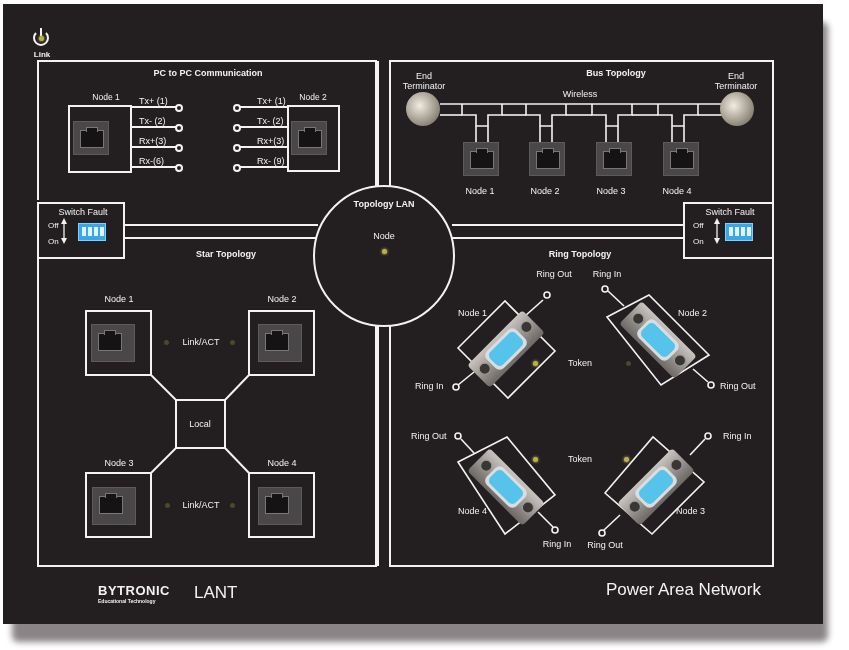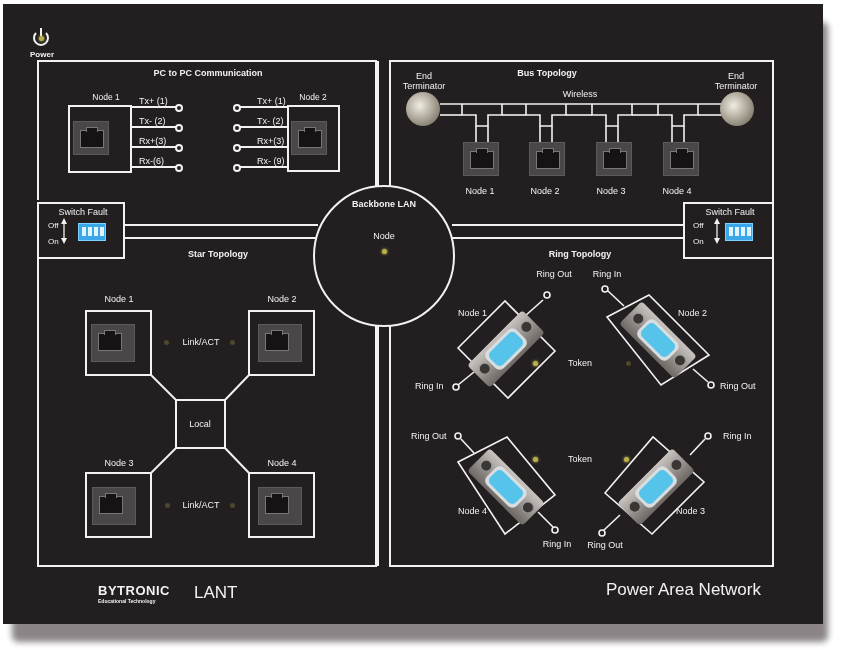--- a/index.html
+++ b/index.html
@@ -134,54 +134,54 @@
   </g>
   <g fill="#f2f2f2" stroke="none">
     <polygon points="61,224 64,218 67,224"></polygon>
     <polygon points="61,238 64,244 67,238"></polygon>
     <polygon points="714,224 717,218 720,224"></polygon>
     <polygon points="714,238 717,244 720,238"></polygon>
   </g>
 </svg>
 
 <div class="led on" style="left:39px;top:36px;"></div>
-<div class="t b c" style="left:42px;top:51px;font-size:8px;">Power</div>
+<div class="t b c" style="left:42px;top:51px;font-size:8px;">Link</div>
 
 <div class="t b c" style="left:208px;top:69px;">PC to PC Communication</div>
 <div class="t c" style="left:106px;top:93px;font-size:8.5px;">Node 1</div>
 <div class="t c" style="left:313px;top:93px;font-size:8.5px;">Node 2</div>
 <div class="jack" style="left:73px;top:121px;"></div>
 <div class="jack" style="left:291px;top:121px;"></div>
 <div class="t" style="left:139px;top:97px;">Tx+ (1)</div>
 <div class="t" style="left:139px;top:117px;">Tx- (2)</div>
 <div class="t" style="left:139px;top:137px;">Rx+(3)</div>
 <div class="t" style="left:139px;top:157px;">Rx-(6)</div>
 <div class="t" style="left:257px;top:97px;">Tx+ (1)</div>
 <div class="t" style="left:257px;top:117px;">Tx-  (2)</div>
 <div class="t" style="left:257px;top:137px;">Rx+(3)</div>
 <div class="t" style="left:257px;top:157px;">Rx- (9)</div>
 
-<div class="t b c" style="left:547px;top:69px;">Bus Topology</div>
+<div class="t b c" style="left:616px;top:69px;">Bus Topology</div>
 <div class="t c" style="left:580px;top:90px;">Wireless</div>
 <div class="t c" style="left:424px;top:72px;">End</div>
 <div class="t c" style="left:424px;top:82px;">Terminator</div>
 <div class="t c" style="left:736px;top:72px;">End</div>
 <div class="t c" style="left:736px;top:82px;">Terminator</div>
 <div class="term" style="left:406px;top:92px;"></div>
 <div class="term" style="left:720px;top:92px;"></div>
 <div class="jack" style="left:463px;top:142px;"></div>
 <div class="jack" style="left:529px;top:142px;"></div>
 <div class="jack" style="left:596px;top:142px;"></div>
 <div class="jack" style="left:663px;top:142px;"></div>
 <div class="t c" style="left:480px;top:187px;">Node 1</div>
 <div class="t c" style="left:545px;top:187px;">Node 2</div>
 <div class="t c" style="left:611px;top:187px;">Node 3</div>
 <div class="t c" style="left:677px;top:187px;">Node 4</div>
 
-<div class="t b c" style="left:384px;top:200px;">Backbone LAN</div>
+<div class="t b c" style="left:384px;top:200px;">Topology LAN</div>
 <div class="t c" style="left:384px;top:232px;">Node</div>
 <div class="led on" style="left:382px;top:249px;"></div>
 
 <div class="t c" style="left:83px;top:208px;">Switch Fault</div>
 <div class="t" style="left:48px;top:222px;font-size:8px;">Off</div>
 <div class="t" style="left:48px;top:238px;font-size:8px;">On</div>
 <div class="dip" style="left:78px;top:223px;">
   <span style="left:3px"></span>
     <span style="left:9px"></span>
     <span style="left:15px"></span>
@@ -191,21 +191,21 @@
 <div class="t c" style="left:730px;top:208px;">Switch Fault</div>
 <div class="t" style="left:693px;top:222px;font-size:8px;">Off</div>
 <div class="t" style="left:693px;top:238px;font-size:8px;">On</div>
 <div class="dip" style="left:725px;top:223px;">
   <span style="left:3px"></span>
     <span style="left:9px"></span>
     <span style="left:15px"></span>
     <span style="left:21px"></span>
 </div>
 
-<div class="t b c" style="left:218px;top:250px;">Star Topology</div>
+<div class="t b c" style="left:226px;top:250px;">Star Topology</div>
 <div class="t c" style="left:119px;top:295px;">Node 1</div>
 <div class="t c" style="left:282px;top:295px;">Node 2</div>
 <div class="t c" style="left:119px;top:459px;">Node 3</div>
 <div class="t c" style="left:282px;top:459px;">Node 4</div>
 <div class="jack" style="left:91px;top:324px;width:44px;height:38px;"></div>
 <div class="jack" style="left:258px;top:324px;width:44px;height:38px;"></div>
 <div class="jack" style="left:92px;top:487px;width:44px;height:38px;"></div>
 <div class="jack" style="left:258px;top:487px;width:44px;height:38px;"></div>
 <div class="t c" style="left:200px;top:420px;">Local</div>
 <div class="t c" style="left:201px;top:338px;">Link/ACT</div>

